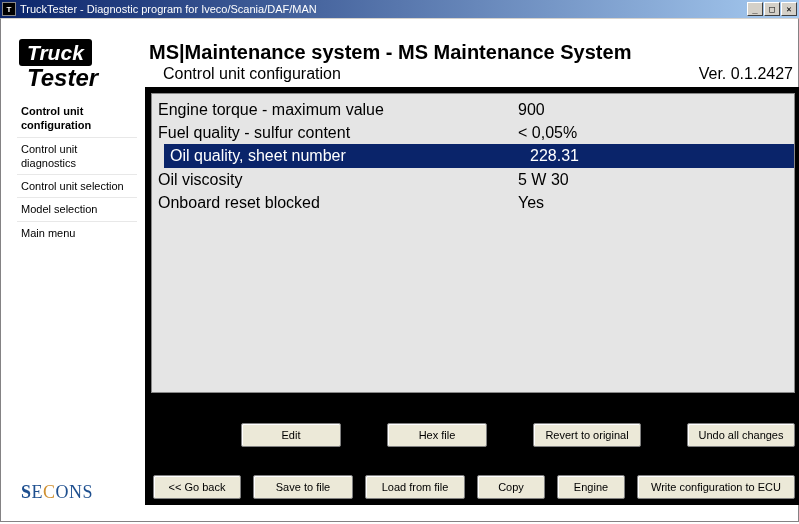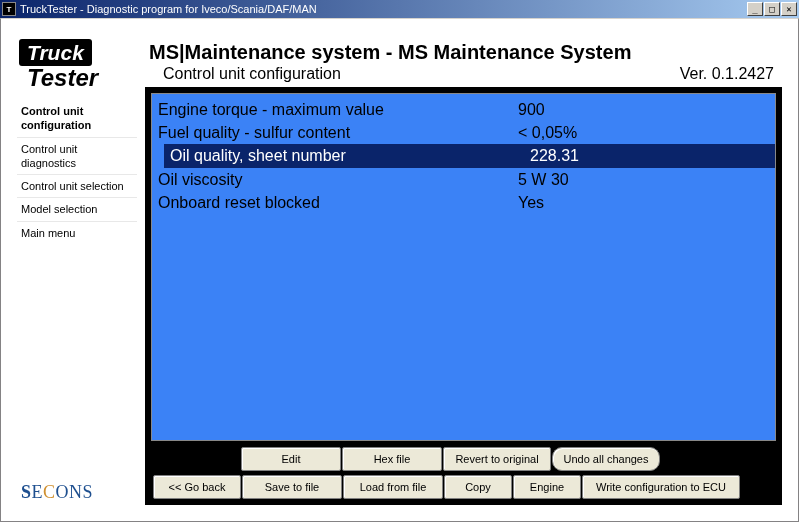--- a/index.html
+++ b/index.html
@@ -31,28 +31,28 @@
     .secons .s2 { color: #1e4f8f; font-variant: small-caps; }
     .secons .s3 { color: #d09030; font-variant: small-caps; }
 
     .right-col { flex: 1; display: flex; flex-direction: column; padding-left: 8px; }
     .header-area { padding: 6px 4px 4px 4px; position: relative; }
     .header-title { font-size: 20px; font-weight: bold; color: #000; line-height: 1.1; }
     .header-sub { font-size: 16px; color: #000; margin-top: 2px; margin-left: 14px; }
     .version { position: absolute; right: 8px; bottom: 4px; font-size: 16px; color: #000; }
 
     .black-panel { flex: 1; background: #000; padding: 6px; display: flex; flex-direction: column; }
-    .data-grid { background: #3b82f6; flex: 1; border: 1px solid #888; overflow: auto; padding-top: 4px; }
+    .data-grid { background: #e5e5e5; flex: 1; border: 1px solid #888; overflow: auto; padding-top: 4px; }
     .grid-row { display: flex; padding: 0 6px; font-size: 16px; line-height: 1.45; }
     .grid-row.selected { background: #0a246a; color: #fff; margin-left: 12px; }
     .grid-label { width: 360px; flex-shrink: 0; }
     .grid-value { flex: 1; }
 
     .button-rows { margin-top: 6px; display: flex; flex-direction: column; gap: 4px; }
-    .button-row { display: flex; gap: 1px; justify-content: flex-start; padding-left: 2px; }
+    .button-row { display: flex; gap: 12px; justify-content: space-between; padding-left: 2px; margin-top: 24px; }
     .button-row.row1 { padding-left: 90px; }
     .win-btn { height: 24px; background: #ece9d8; border: 1px solid #808080; border-radius: 2px; font-size: 11px; color: #000; cursor: pointer; display: flex; align-items: center; justify-content: center; padding: 0 8px; box-shadow: inset 1px 1px 0 #fff; }
   </style>
 </head>
 <body>
 
 <div class="titlebar">
   <div class="titlebar-icon">T</div>
   <div class="titlebar-text">TruckTester - Diagnostic program for Iveco/Scania/DAF/MAN</div>
   <div class="titlebar-buttons">
@@ -109,21 +109,21 @@
             <div class="grid-row">
               <div class="grid-label">Onboard reset blocked</div>
               <div class="grid-value">Yes</div>
             </div>
           </div>
         <div class="button-rows">
           <div class="button-row row1" id="btn-row1">
               <div class="win-btn" style="width: 100px;">Edit</div>
               <div class="win-btn" style="width: 100px;">Hex file</div>
               <div class="win-btn" style="width: 108px;">Revert to original</div>
-              <div class="win-btn" style="width: 108px; border-radius: 10px;">Undo all changes</div>
+              <div class="win-btn" style="width: 108px;">Undo all changes</div>
             </div>
           <div class="button-row" id="btn-row2">
               <div class="win-btn" style="width: 88px;">&lt;&lt; Go back</div>
               <div class="win-btn" style="width: 100px;">Save to file</div>
               <div class="win-btn" style="width: 100px;">Load from file</div>
               <div class="win-btn" style="width: 68px;">Copy</div>
               <div class="win-btn" style="width: 68px;">Engine</div>
               <div class="win-btn" style="width: 158px;">Write configuration to ECU</div>
             </div>
         </div>

